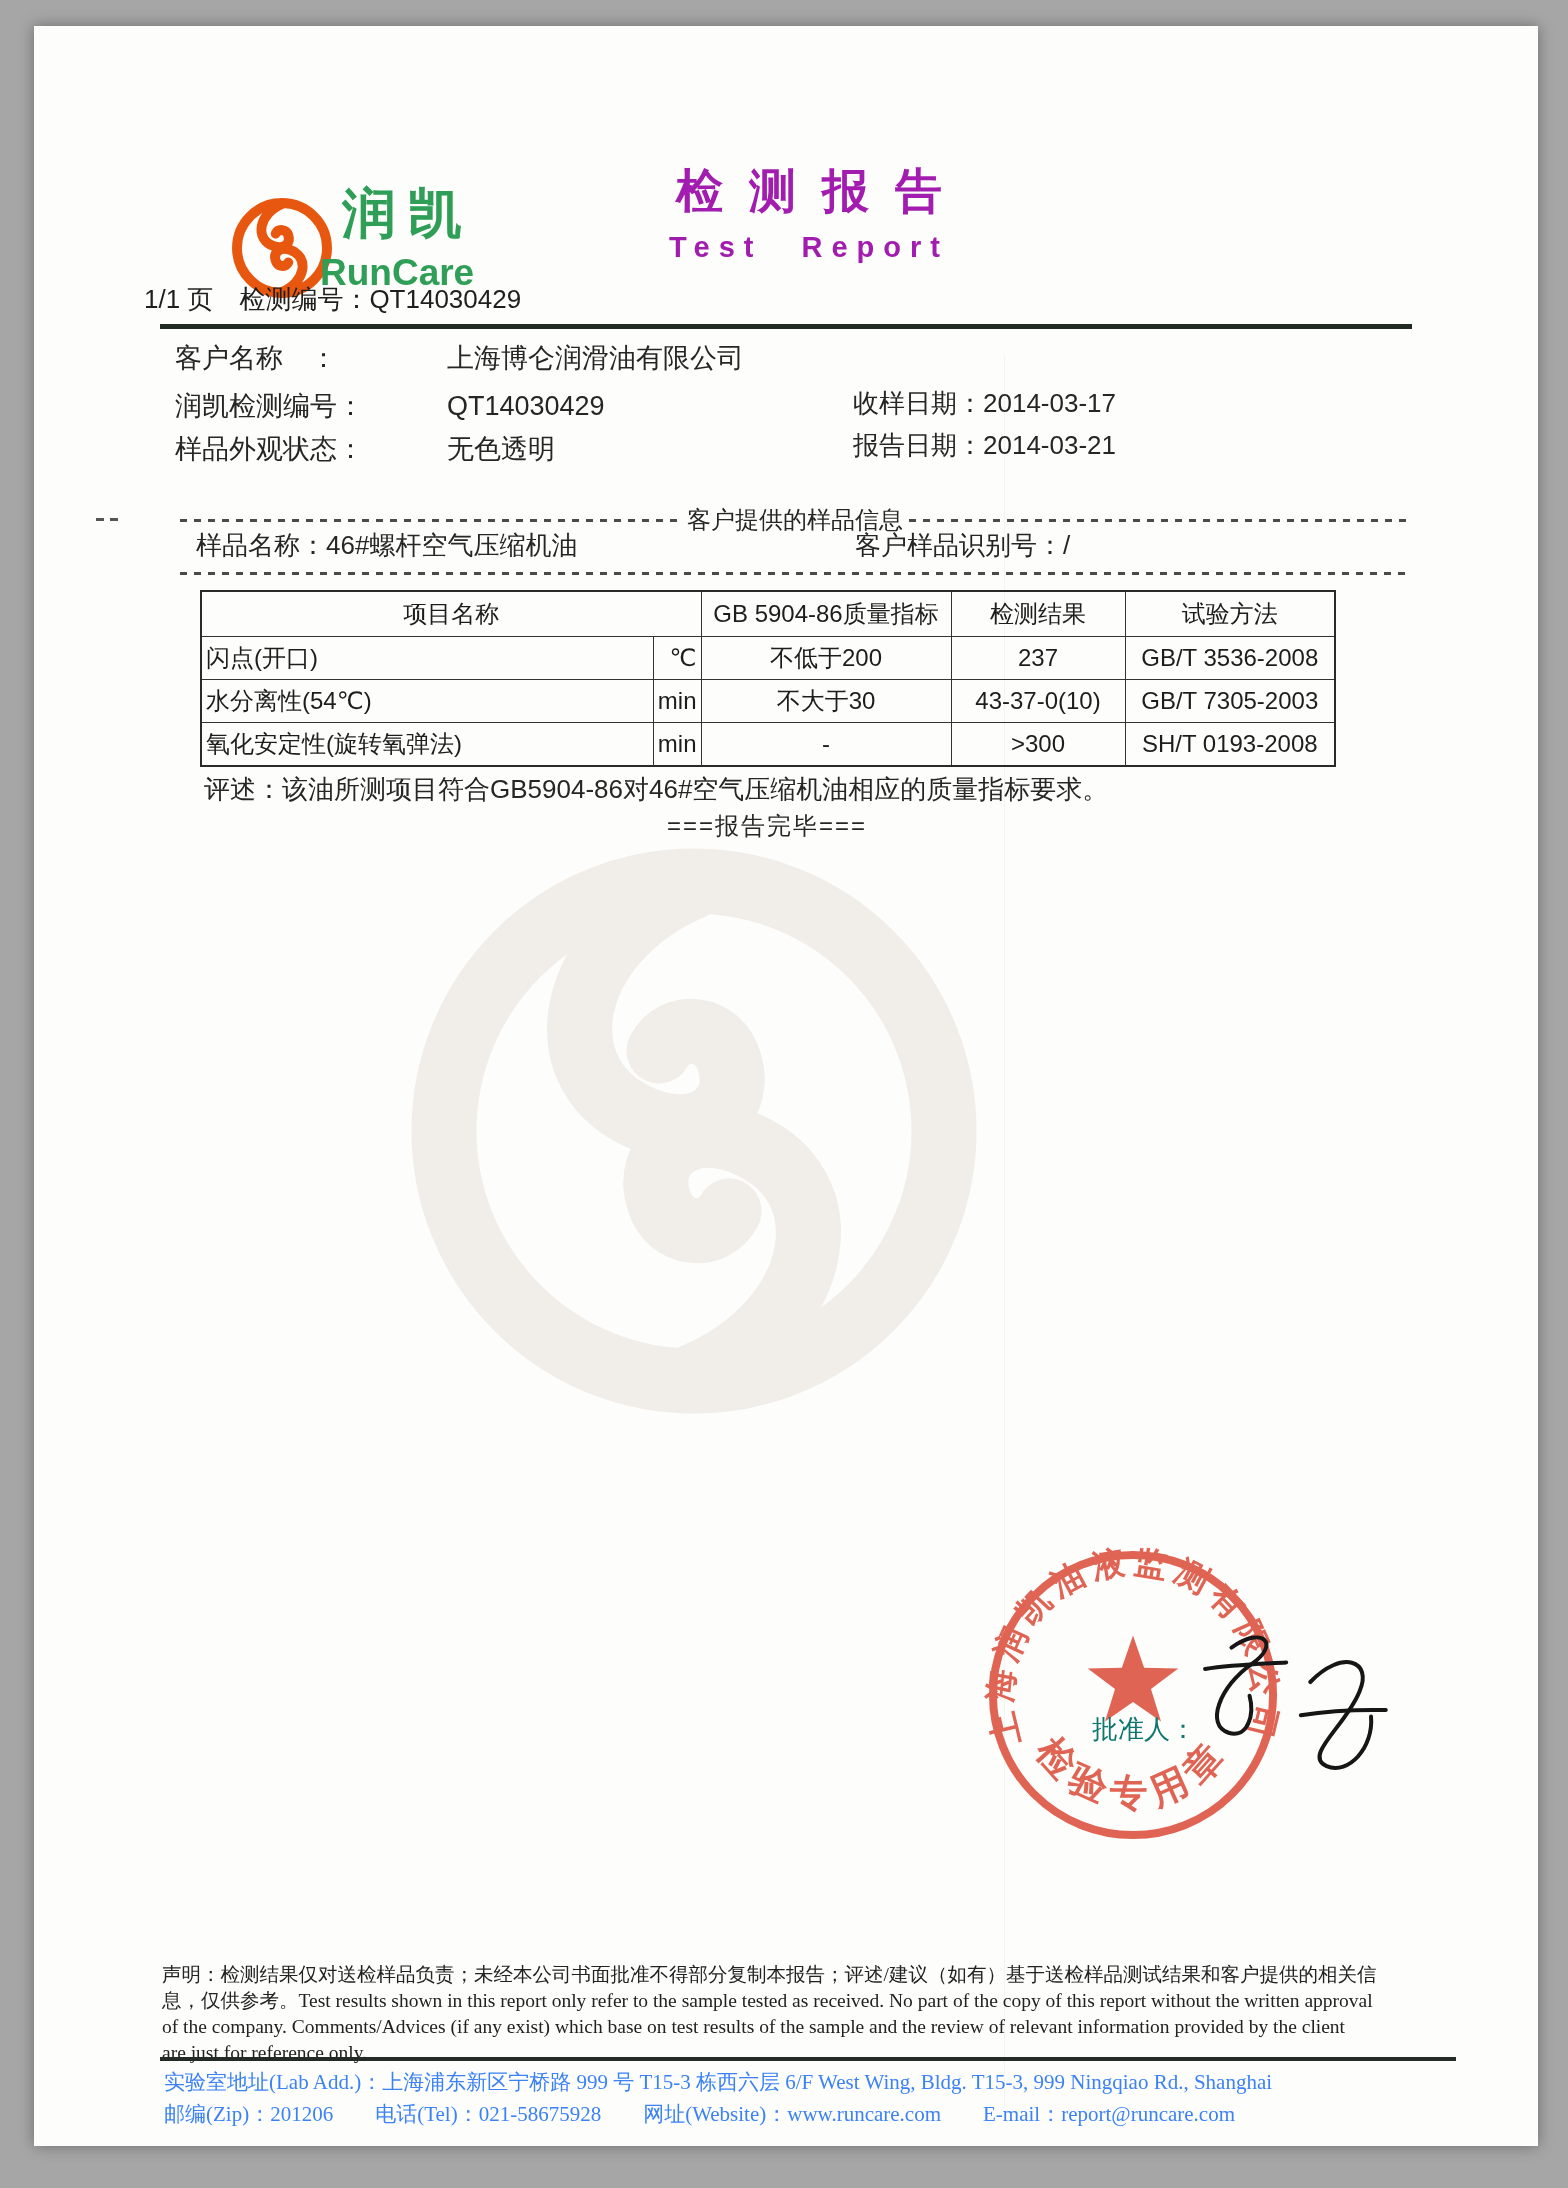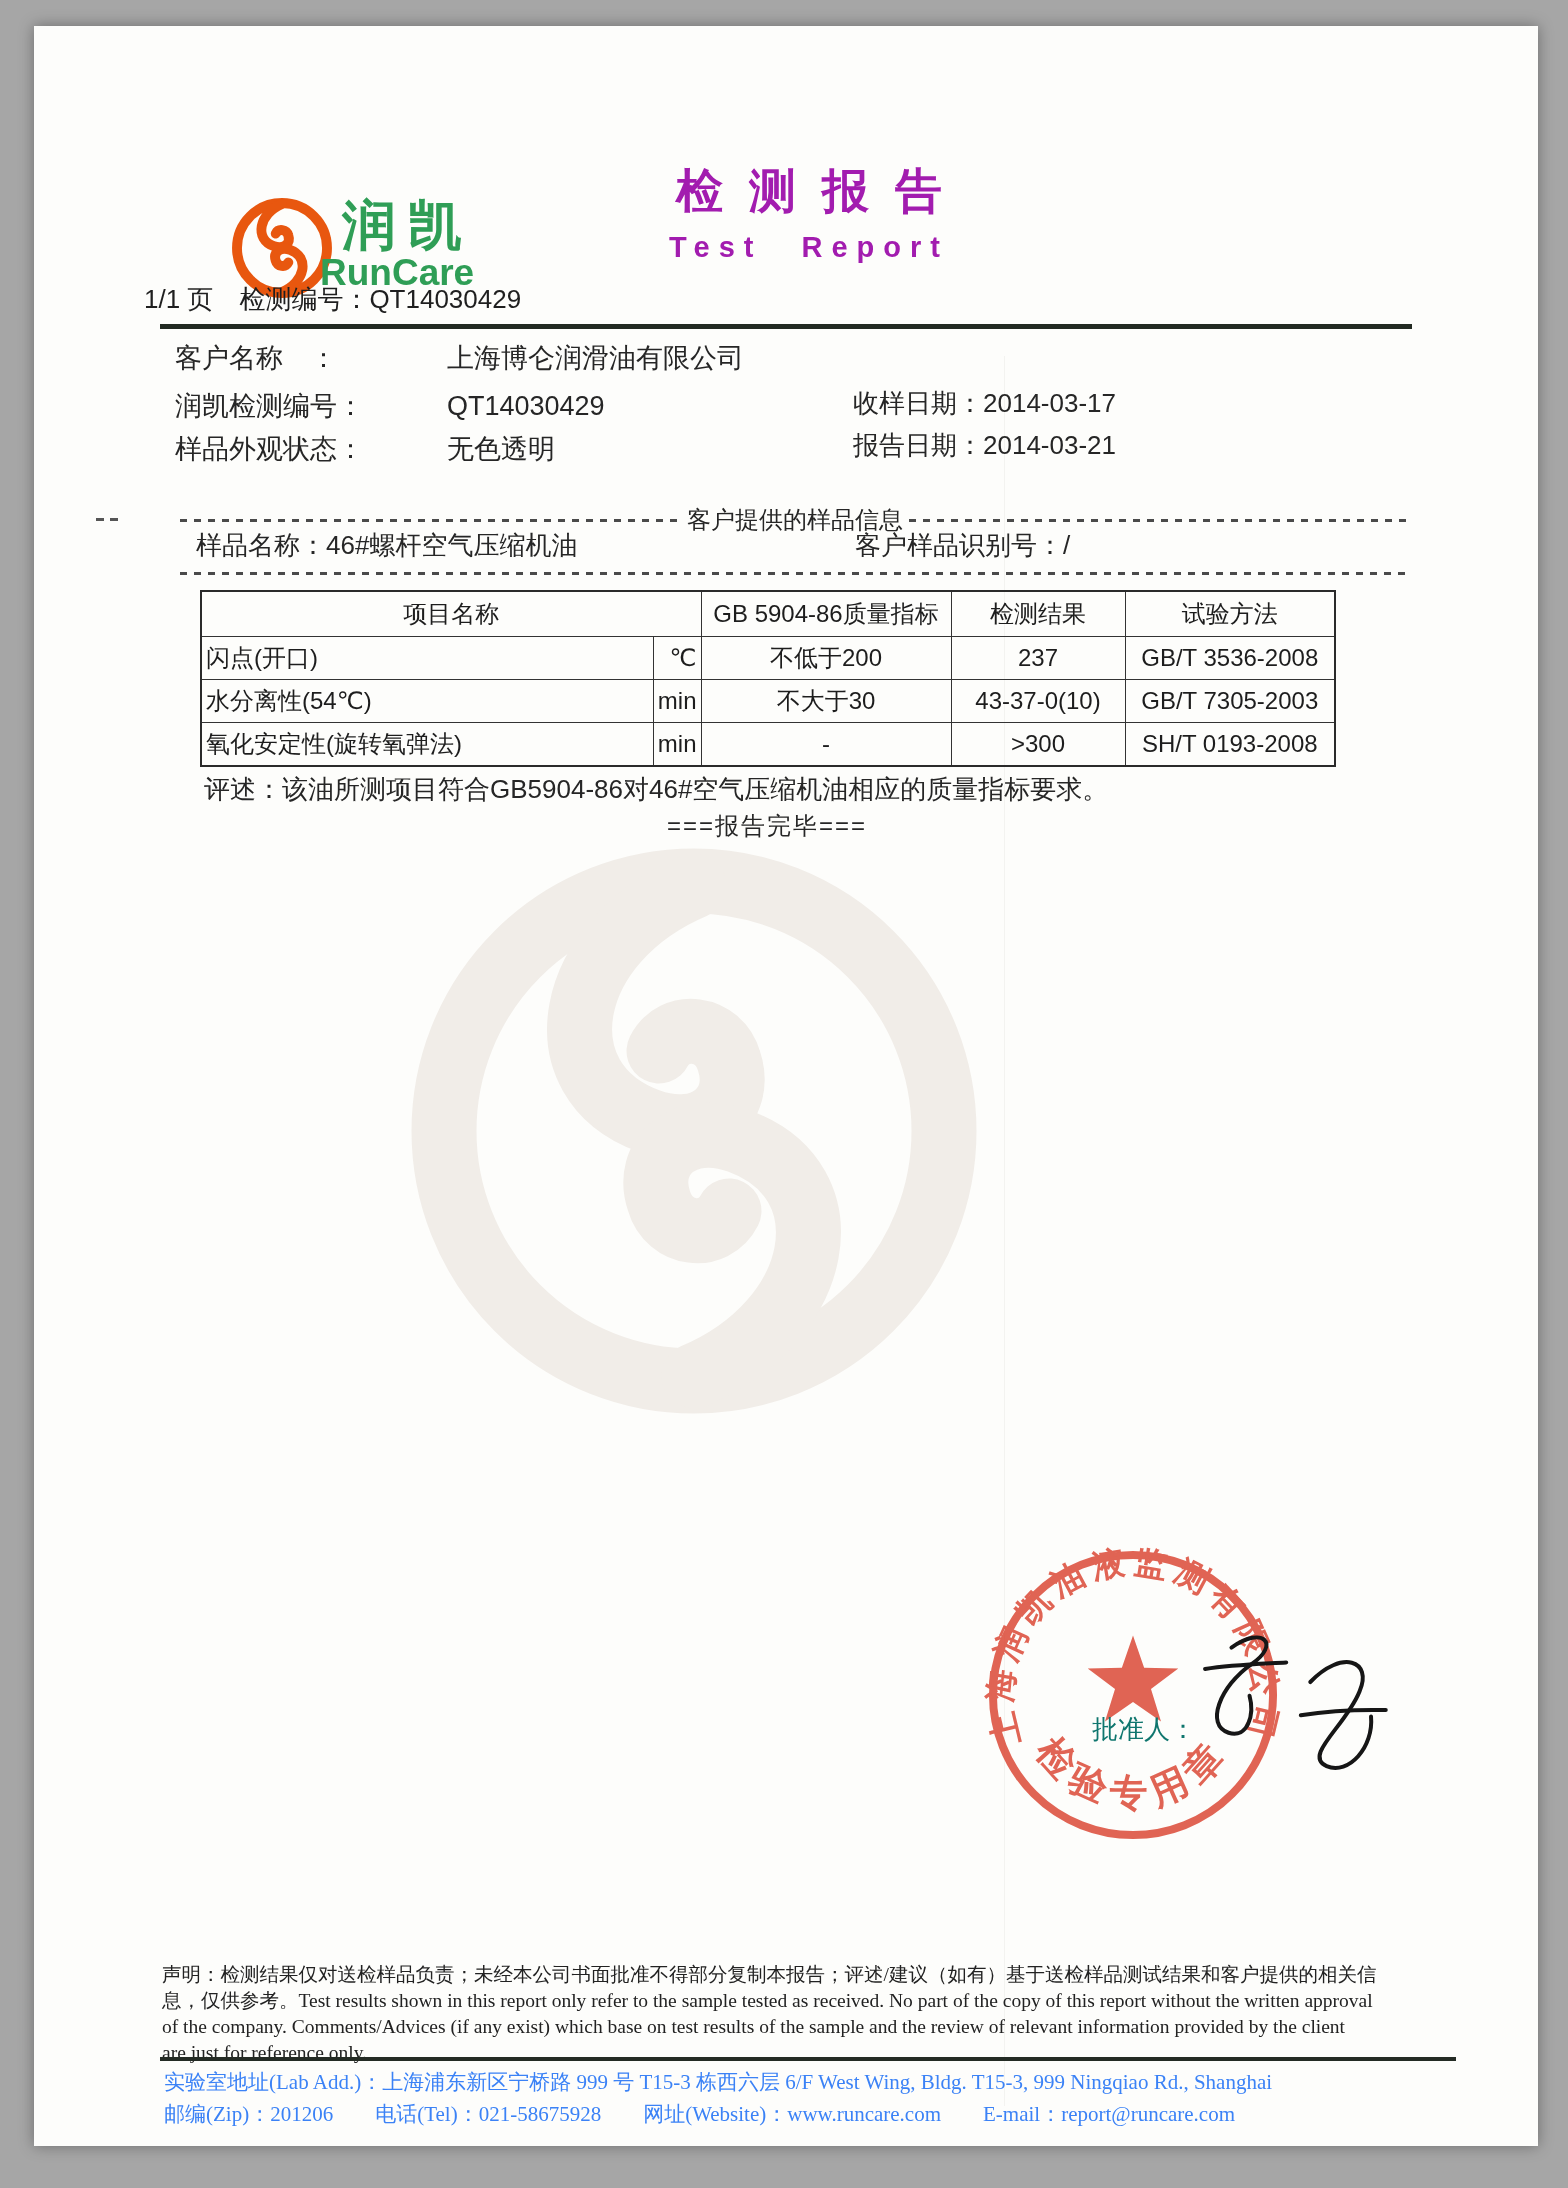--- a/index.html
+++ b/index.html
@@ -3,21 +3,21 @@
 <meta charset="utf-8">
 <style>
   html,body{margin:0;padding:0;background:#9e9e9e;}
   .canvas{position:relative;width:1568px;height:2188px;background:#a6a6a6;overflow:hidden;
           font-family:"Liberation Sans","DejaVu Sans",sans-serif;color:#262626;}
   .page{position:absolute;left:34px;top:26px;width:1504px;height:2120px;background:#fdfdfb;
         box-shadow:0 0 14px rgba(0,0,0,.35);}
   
   .logo{position:absolute;left:160px;top:140px;width:330px;height:170px;}
   .logo-icon{position:absolute;left:32px;top:28px;width:112px;height:108px;}
-  .brand-cn{position:absolute;left:148px;top:24px;font-size:54px;font-weight:bold;letter-spacing:12px;
+  .brand-cn{position:absolute;left:148px;top:12px;font-size:54px;font-weight:bold;letter-spacing:12px;
             color:#2f9e56;font-family:"Liberation Serif","DejaVu Serif",serif;}
   .brand-en{position:absolute;left:126px;top:86px;font-size:37px;font-weight:bold;color:#2f9e56;}
   .title{position:absolute;left:560px;top:134px;width:430px;text-align:center;color:#a21caf;}
   .title-cn{font-size:47px;font-weight:bold;letter-spacing:26px;padding-left:26px;white-space:nowrap;}
   .title-en{margin-top:8px;font-size:29px;font-weight:bold;letter-spacing:9px;word-spacing:22px;white-space:nowrap;}
   .page-info{position:absolute;left:110px;top:256px;font-size:26px;color:#1f1f1f;}
   .page-info .sep{margin-left:26px;}
   .rule-top{position:absolute;left:126px;top:298px;width:1252px;height:5px;background:#222a22;}
   
   .inforow{position:absolute;left:141px;font-size:27px;white-space:nowrap;}

